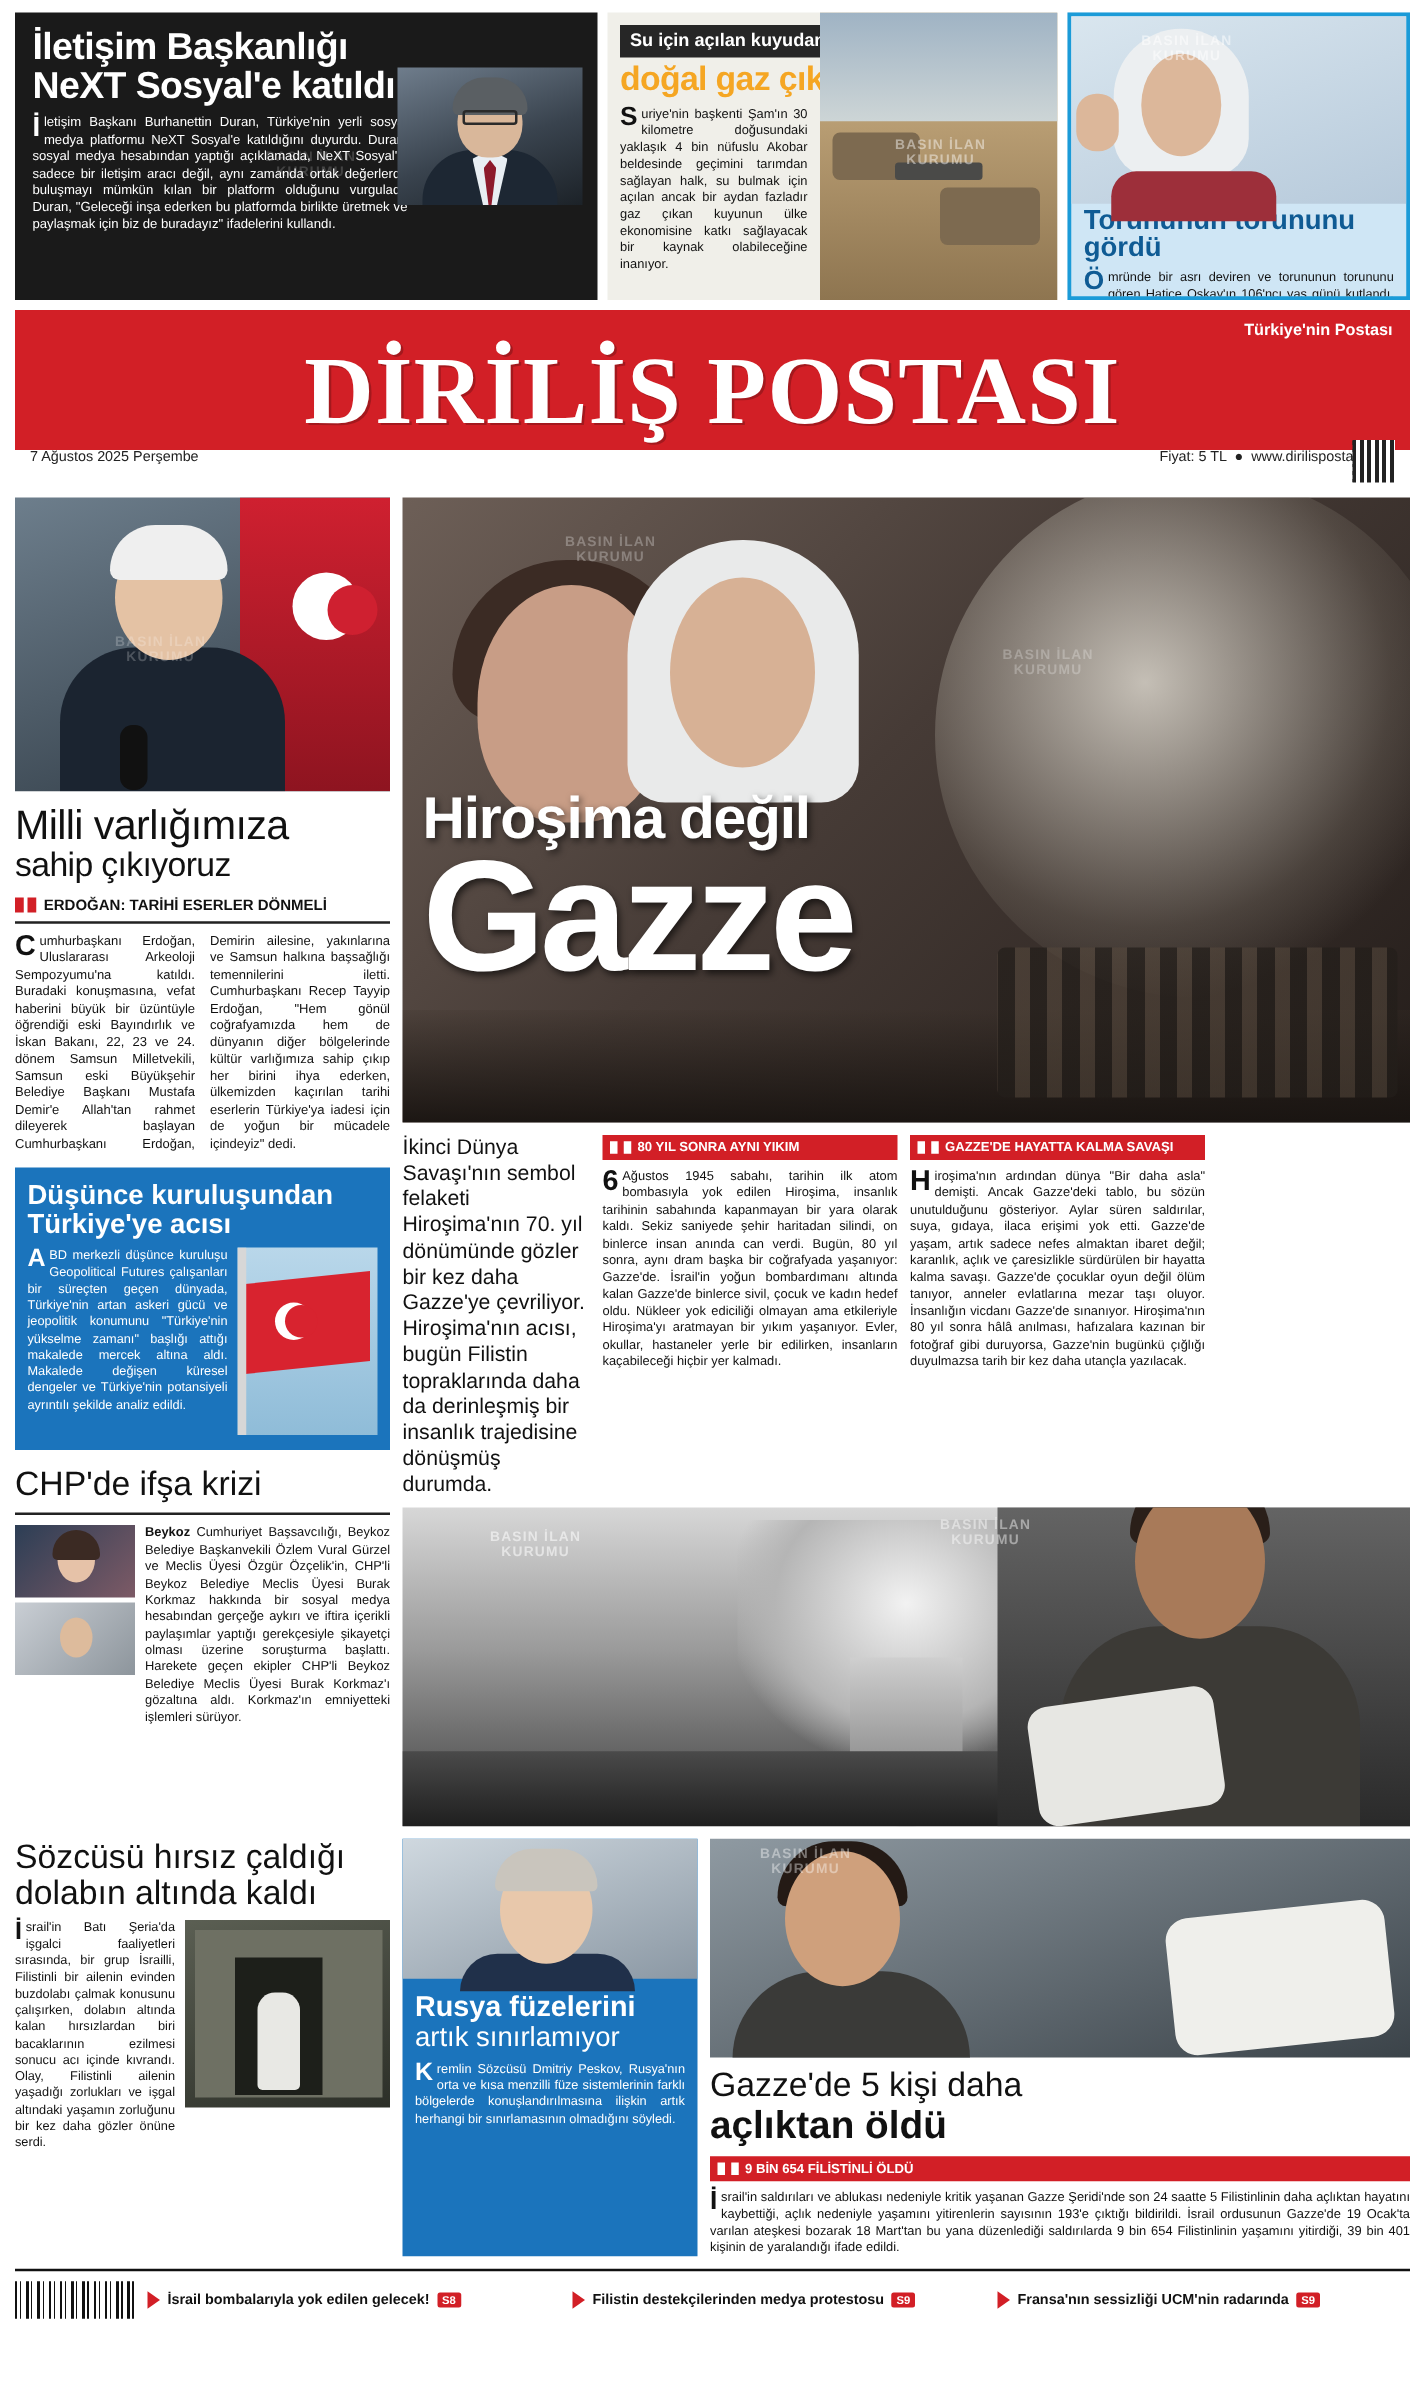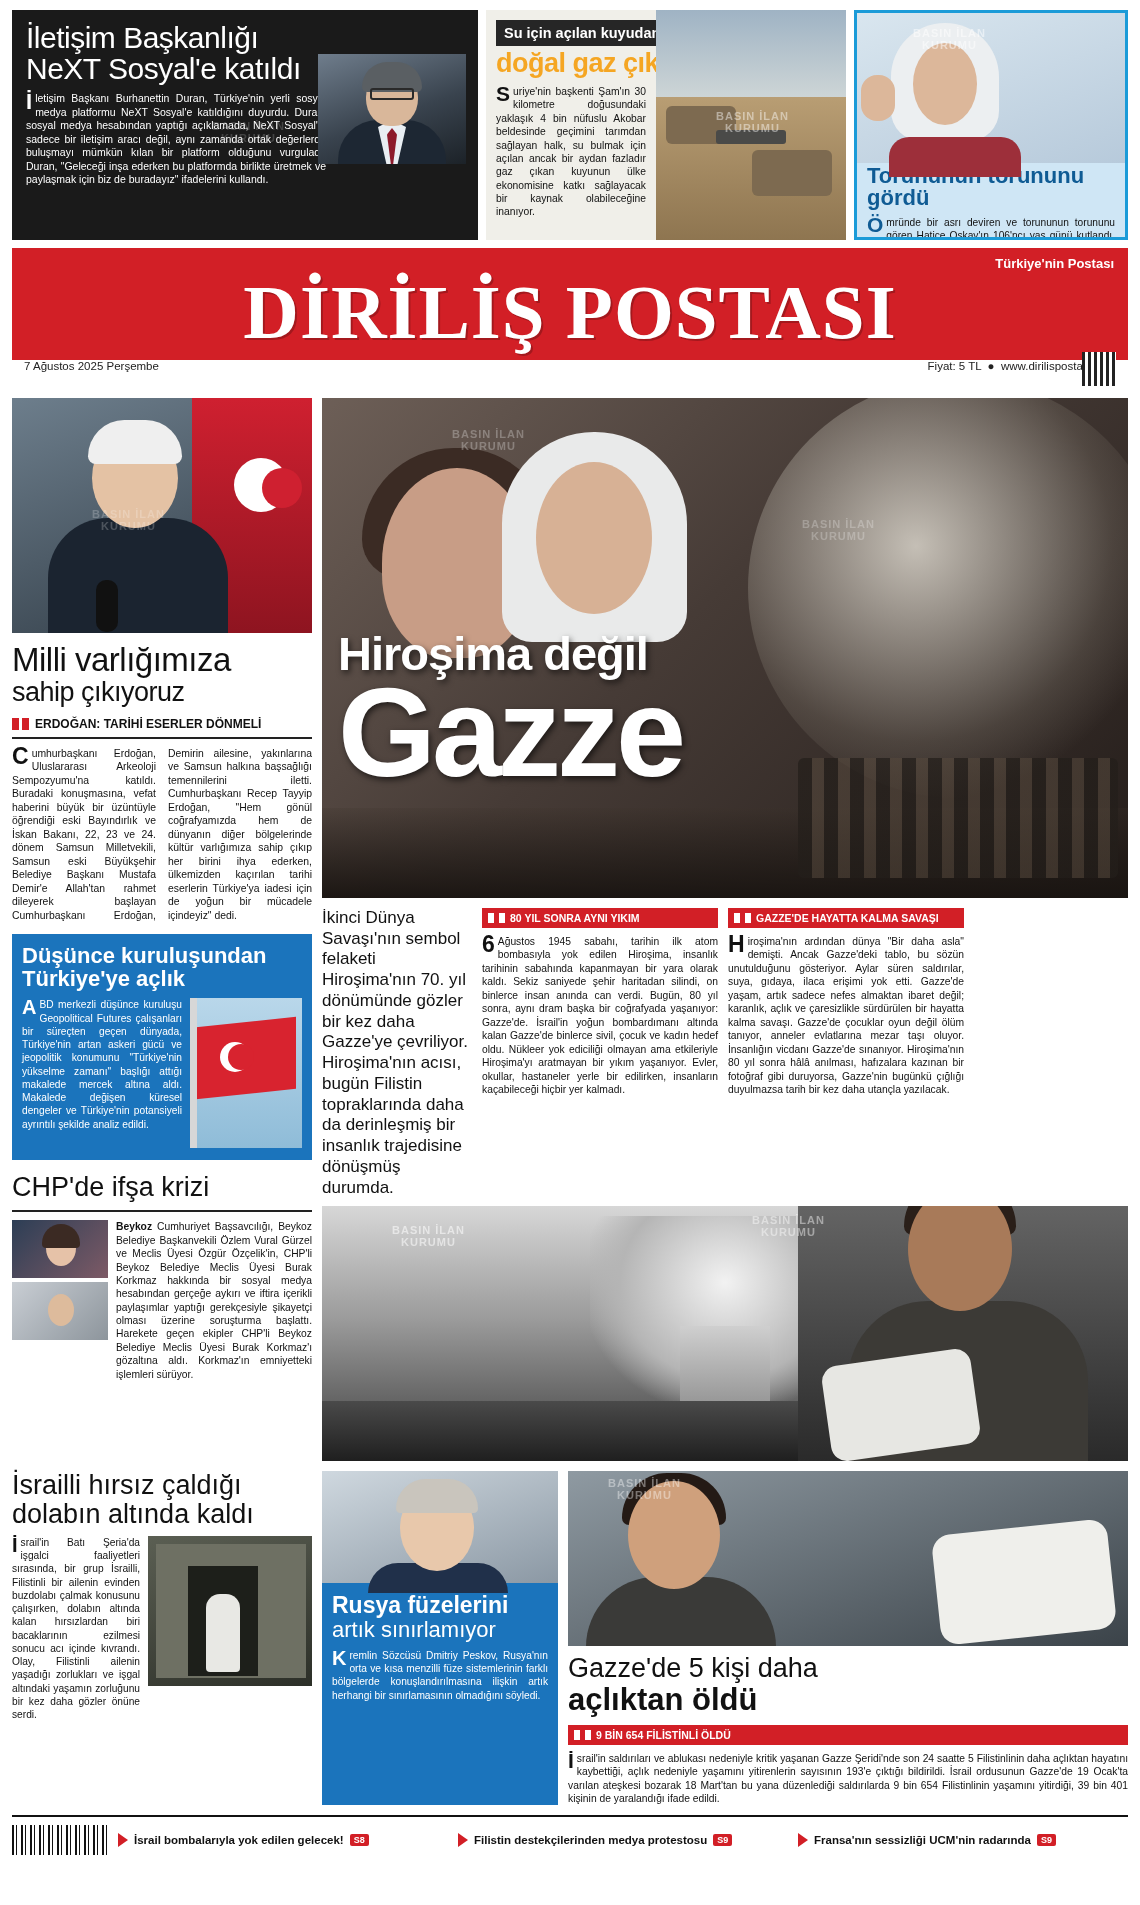--- a/index.html
+++ b/index.html
@@ -10,21 +10,21 @@
     font-family: "Liberation Sans", sans-serif;
     color: #111;
     position: relative;
     overflow: hidden;
   }
   .page { position: relative; width: 1140px; height: 1905px; padding: 10px 12px; }
 
   
   .topstrip { display: flex; gap: 8px; height: 230px; }
   .ts-left { width: 466px; background: #1a1a1a; color: #fff; position: relative; padding: 12px 14px; }
-  .ts-left h2 { font-size: 30px; line-height: 1.04; font-weight: normal; letter-spacing: -0.5px; width: 300px; }
+  .ts-left h2 { font-size: 30px; line-height: 1.04; font-weight: bold; letter-spacing: -0.5px; width: 300px; }
   .ts-left .body { font-size: 10.5px; line-height: 1.28; margin-top: 8px; width: 300px; text-align: justify; }
   .ts-left .body .drop { float: left; font-size: 22px; font-weight: bold; line-height: 0.9; padding-right: 3px; }
   .ts-left .photo {
     position: absolute; right: 12px; top: 44px; width: 148px; height: 110px;
     background: linear-gradient(160deg,#6f7d8c 0%, #39434e 55%, #1c2228 100%);
     overflow: hidden;
   }
   .ts-left .photo .head { position:absolute; left:48px; top:14px; width:52px; height:58px; border-radius:50% 50% 46% 46%; background:#d9b79a; }
   .ts-left .photo .hair { position:absolute; left:44px; top:8px; width:60px; height:30px; border-radius:30px 30px 6px 6px; background:#5a5f63; }
   .ts-left .photo .glass { position:absolute; left:52px; top:34px; width:44px; height:12px; border:2px solid #2a2a2a; border-radius:3px; }
@@ -295,21 +295,21 @@
         <span>ERDOĞAN: TARİHİ ESERLER DÖNMELİ</span>
       </div>
 
       <div class="coltext">
         <span class="drop">C</span><span>umhurbaşkanı Erdoğan, Uluslararası Arkeoloji Sempozyumu'na katıldı. Buradaki konuşmasına, vefat haberini büyük bir üzüntüyle öğrendiği eski Bayındırlık ve İskan Bakanı, 22, 23 ve 24. dönem Samsun Milletvekili, Samsun eski Büyükşehir Belediye Başkanı Mustafa Demir'e Allah'tan rahmet dileyerek başlayan Cumhurbaşkanı Erdoğan, Demirin ailesine, yakınlarına ve Samsun halkına başsağlığı temennilerini iletti. Cumhurbaşkanı Recep Tayyip Erdoğan, "Hem gönül coğrafyamızda hem de dünyanın diğer bölgelerinde kültür varlığımıza sahip çıkıp her birini ihya ederken, ülkemizden kaçırılan tarihi eserlerin Türkiye'ya iadesi için de yoğun bir mücadele içindeyiz" dedi.</span>
       </div>
 
       <div class="blue-box">
         <h3>
           <span>Düşünce kuruluşundan</span>
-          <span>Türkiye'ye açlık</span>
+          <span>Türkiye'ye acısı</span>
         </h3>
         <div class="inner">
           <div class="txt">
             <span class="drop">A</span><span>BD merkezli düşünce kuruluşu Geopolitical Futures çalışanları bir süreçten geçen dünyada, Türkiye'nin artan askeri gücü ve jeopolitik konumunu "Türkiye'nin yükselme zamanı" başlığı attığı makalede mercek altına aldı. Makalede değişen küresel dengeler ve Türkiye'nin potansiyeli ayrıntılı şekilde analiz edildi.</span>
           </div>
           <div class="flagimg">
             <div class="red"></div>
               <div class="cres"></div>
               <div class="cres2"></div>
               <div class="pole"></div>
@@ -395,21 +395,21 @@
           <div class="wm" style="left:430px; top:8px; color:rgba(255,255,255,.45);">BASIN İLAN<br>KURUMU</div>
         </div>
       </div>
     </div>
   </div>
 
   <div class="bottom">
 
     <div class="bl">
       <h3>
-        <span style="display:block;">İsrailli hırsız çaldığı</span>
+        <span style="display:block;">Sözcüsü hırsız çaldığı</span>
         <span>dolabın altında kaldı</span>
       </h3>
       <div class="rowx">
         <div class="txt">
           <span class="drop">İ</span><span>srail'in Batı Şeria'da işgalci faaliyetleri sırasında, bir grup İsrailli, Filistinli bir ailenin evinden buzdolabı çalmak konusunu çalışırken, dolabın altında kalan hırsızlardan biri bacaklarının ezilmesi sonucu acı içinde kıvrandı. Olay, Filistinli ailenin yaşadığı zorlukları ve işgal altındaki yaşamın zorluğunu bir kez daha gözler önüne serdi.</span>
         </div>
         <div class="pic">
           <div class="wall"></div>
             <div class="door"></div>
             <div class="person"></div>

